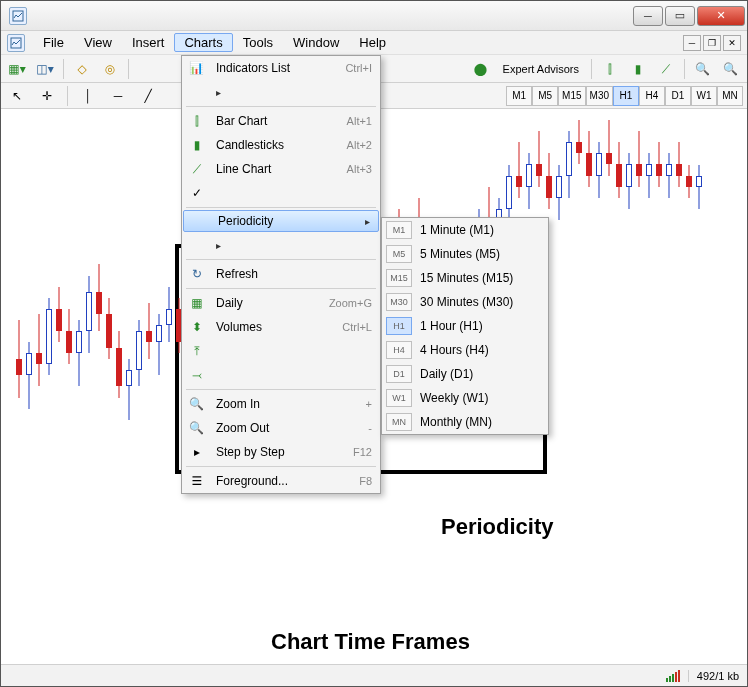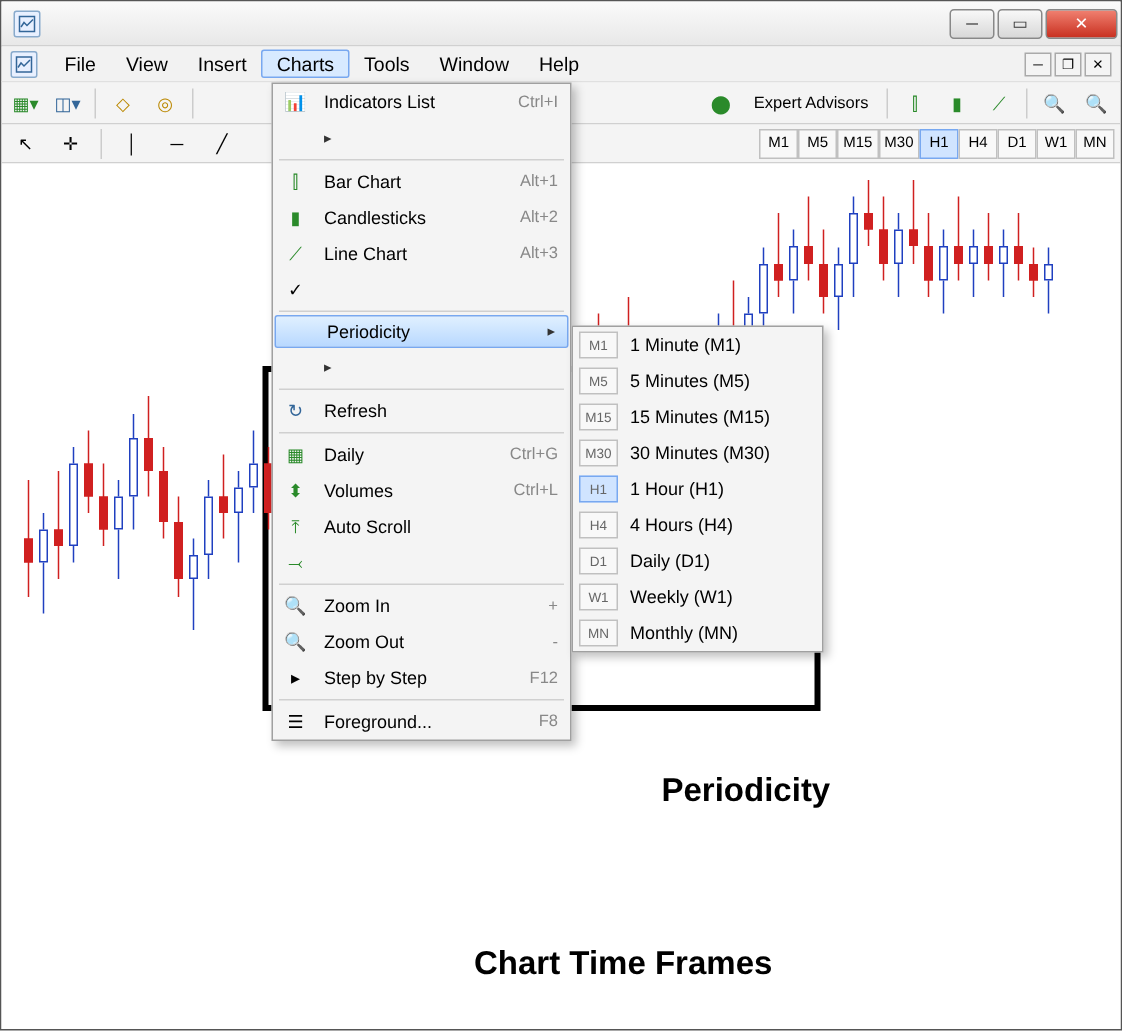--- a/index.html
+++ b/index.html
@@ -125,21 +125,21 @@
         <div class="tf-btn active">H1</div>
         <div class="tf-btn">H4</div>
         <div class="tf-btn">D1</div>
         <div class="tf-btn">W1</div>
         <div class="tf-btn">MN</div>
       </div>
   </div>
 
   <div class="chart-area" id="chart-area">
     <div class="annotation" style="left:440px; top:405px; font-size:22px;">Periodicity</div>
-    <div class="annotation" style="left:270px; top:520px; font-size:22px;margin-left:45px;">Chart Time Frames</div>
+    <div class="annotation" style="left:270px; top:520px; font-size:22px;">Chart Time Frames</div>
     <div class="highlight-box" style="left:174px; top:135px; width:372px; height:230px;"></div>
   <div class="candle" style="left: 15px; width: 6px; top: 210.9px; height: 77.7px;">
         <div class="wick" style="top: 0px; height: 100%; background: rgb(208, 32, 32);"></div>
         <div class="body" style="top: 38.85px; height: 16.65px; background: rgb(208, 32, 32); border: 1px solid rgb(208, 32, 32);"></div>
       </div>
       <div class="candle" style="left: 25px; width: 6px; top: 233.1px; height: 66.6px;">
         <div class="wick" style="top: 0px; height: 100%; background: rgb(32, 64, 192);"></div>
         <div class="body" style="top: 11.1px; height: 22.2px; background: rgb(255, 255, 255); border: 1px solid rgb(32, 64, 192);"></div>
       </div>
       <div class="candle" style="left: 35px; width: 6px; top: 205.35px; height: 72.15px;">
@@ -397,20 +397,30 @@
       <div class="candle" style="left: 685px; width: 6px; top: 55.5px; height: 33.3px;">
         <div class="wick" style="top: 0px; height: 100%; background: rgb(208, 32, 32);"></div>
         <div class="body" style="top: 11.1px; height: 11.1px; background: rgb(208, 32, 32); border: 1px solid rgb(208, 32, 32);"></div>
       </div>
       <div class="candle" style="left: 695px; width: 6px; top: 55.5px; height: 44.4px;">
         <div class="wick" style="top: 0px; height: 100%; background: rgb(32, 64, 192);"></div>
         <div class="body" style="top: 11.1px; height: 11.1px; background: rgb(255, 255, 255); border: 1px solid rgb(32, 64, 192);"></div>
       </div>
     </div>
 
+  <div class="statusbar">
+    <div class="conn-bars">
+        <span></span>
+        <span></span>
+        <span></span>
+        <span></span>
+        <span></span>
+      </div>
+    <div class="status-seg">492/1 kb</div>
+  </div>
 
   <div class="dropdown" id="charts-dropdown" style="left:180px; top:54px; width:200px;">
       <div class="dd-item">
         <span class="dd-icon" style="color: rgb(51, 102, 153);">📊</span>
         <span class="dd-label">Indicators List</span>
         <span class="dd-shortcut">Ctrl+I</span>
       </div>
       <div class="dd-item">
         <span class="dd-icon"></span>
         <span class="dd-arrow">▸</span>
@@ -446,30 +456,29 @@
       </div>
       <div class="dd-sep"></div>
       <div class="dd-item">
         <span class="dd-icon" style="color: rgb(51, 102, 153);">↻</span>
         <span class="dd-label">Refresh</span>
       </div>
       <div class="dd-sep"></div>
       <div class="dd-item">
         <span class="dd-icon" style="color: rgb(42, 138, 42);">▦</span>
         <span class="dd-label">Daily</span>
-        <span class="dd-shortcut">Ctrl+G</span>
+        <span class="dd-shortcut">Zoom+G</span>
       </div>
       <div class="dd-item">
         <span class="dd-icon" style="color: rgb(42, 138, 42);">⬍</span>
         <span class="dd-label">Volumes</span>
         <span class="dd-shortcut">Ctrl+L</span>
       </div>
       <div class="dd-item">
         <span class="dd-icon" style="color: rgb(42, 138, 42);">⤒</span>
-        <span class="dd-label">Auto Scroll</span>
       </div>
       <div class="dd-item">
         <span class="dd-icon" style="color: rgb(42, 138, 42);">⤙</span>
       </div>
       <div class="dd-sep"></div>
       <div class="dd-item">
         <span class="dd-icon" style="color: rgb(51, 102, 153);">🔍</span>
         <span class="dd-label">Zoom In</span>
         <span class="dd-shortcut">+</span>
       </div>

